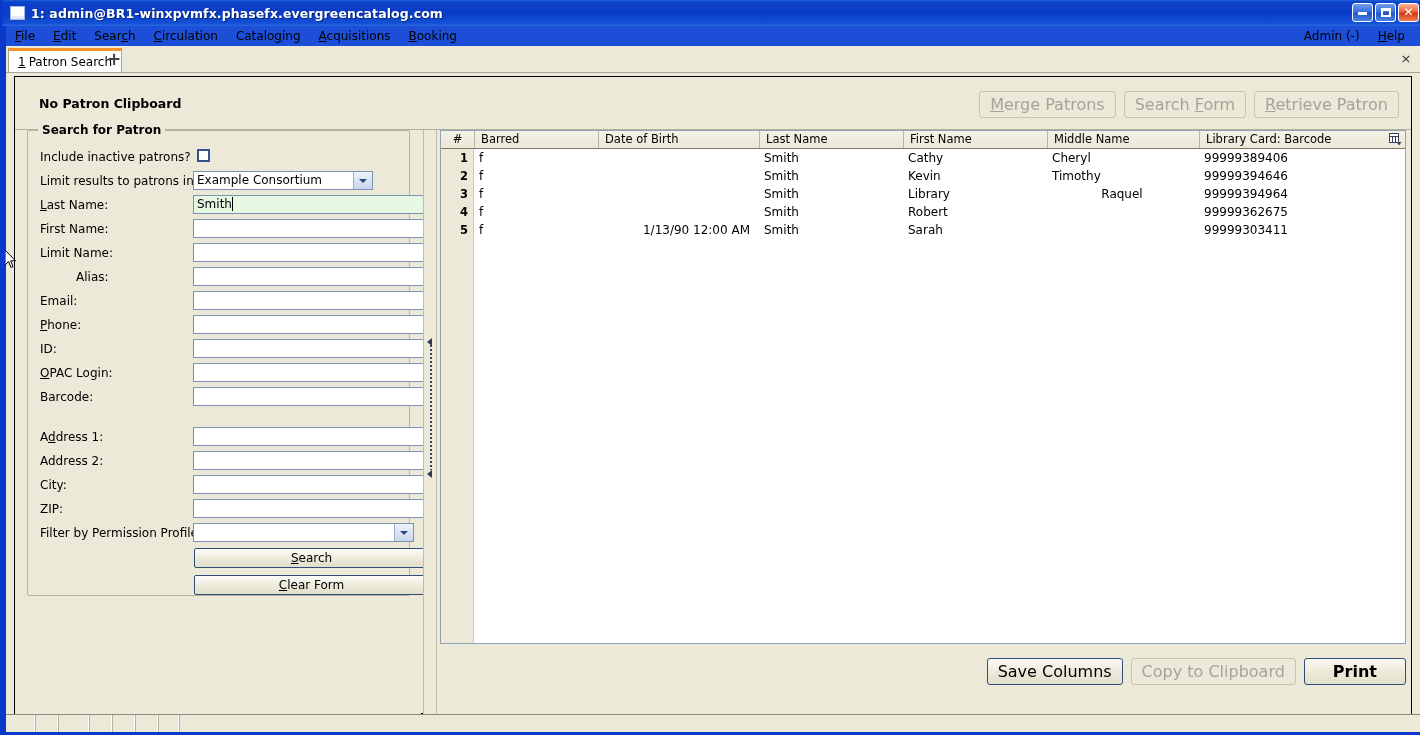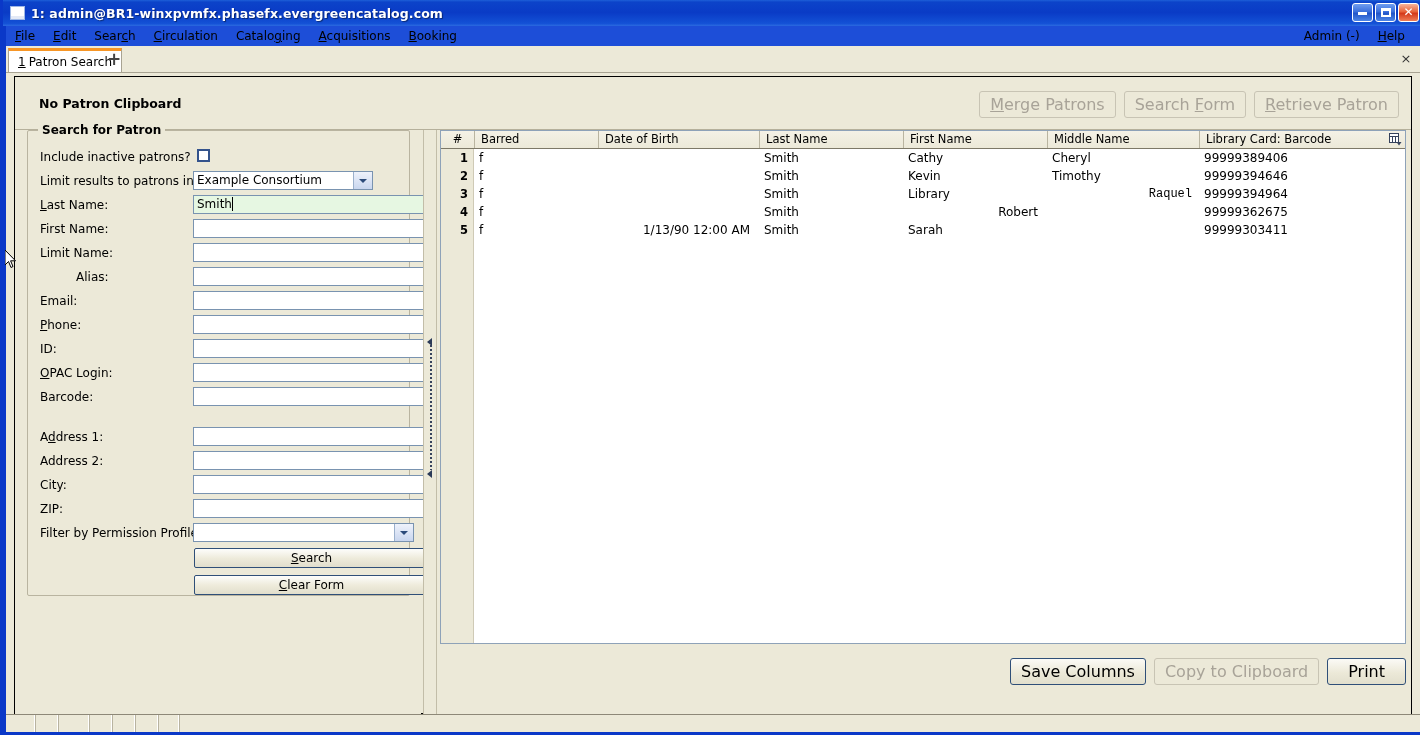--- a/index.html
+++ b/index.html
@@ -390,49 +390,49 @@
                 <div class="gc" style="left: 467px; width: 130px; text-align: left;">Kevin</div>
                 <div class="gc" style="left: 611px; width: 140px; text-align: left;">Timothy</div>
                 <div class="gc" style="left: 763px; width: 180px; text-align: left;">99999394646</div>
               </div>
               <div class="grow" style="top: 36px;">
                 <div class="gc num" style="left: 0px; width: 27px; text-align: right;">3</div>
                 <div class="gc" style="left: 38px; width: 110px; text-align: left;">f</div>
                 <div class="gc" style="left: 157px; width: 152px; text-align: right;"></div>
                 <div class="gc" style="left: 323px; width: 130px; text-align: left;">Smith</div>
                 <div class="gc" style="left: 467px; width: 130px; text-align: left;">Library</div>
-                <div class="gc" style="left: 611px; width: 140px; text-align: right; font-family: Liberation Mono, monospace;">Raquel</div>
+                <div class="gc" style="left: 611px; width: 140px; text-align: center;">Raquel</div>
                 <div class="gc" style="left: 763px; width: 180px; text-align: left;">99999394964</div>
               </div>
               <div class="grow" style="top: 54px;">
                 <div class="gc num" style="left: 0px; width: 27px; text-align: right;">4</div>
                 <div class="gc" style="left: 38px; width: 110px; text-align: left;">f</div>
                 <div class="gc" style="left: 157px; width: 152px; text-align: right;"></div>
                 <div class="gc" style="left: 323px; width: 130px; text-align: left;">Smith</div>
-                <div class="gc" style="left: 467px; width: 130px; text-align: right;">Robert</div>
+                <div class="gc" style="left: 467px; width: 130px; text-align: left;">Robert</div>
                 <div class="gc" style="left: 611px; width: 140px; text-align: left;"></div>
                 <div class="gc" style="left: 763px; width: 180px; text-align: left;">99999362675</div>
               </div>
               <div class="grow" style="top: 72px;">
                 <div class="gc num" style="left: 0px; width: 27px; text-align: right;">5</div>
                 <div class="gc" style="left: 38px; width: 110px; text-align: left;">f</div>
                 <div class="gc" style="left: 157px; width: 152px; text-align: right;">1/13/90 12:00 AM</div>
                 <div class="gc" style="left: 323px; width: 130px; text-align: left;">Smith</div>
                 <div class="gc" style="left: 467px; width: 130px; text-align: left;">Sarah</div>
                 <div class="gc" style="left: 611px; width: 140px; text-align: left;"></div>
                 <div class="gc" style="left: 763px; width: 180px; text-align: left;">99999303411</div>
               </div>
             </div>
         </div>
 
         <div id="grid-foot">
           <div id="foot-btns">
             <div class="btn strong">Save Columns</div>
             <div class="btn disabled">Copy to Clipboard</div>
-            <div class="btn strong" style="padding:3px 20px;">Print</div>
+            <div class="btn strong" style="padding:3px 28px;font-weight:bold;">Print</div>
           </div>
         </div>
       </div>
 
     </div>
 
     <div id="statusbar">
       <div class="status-seg" style="width:28px;"></div>
       <div class="status-seg" style="width:22px;"></div>
       <div class="status-seg" style="width:30px;"></div>

